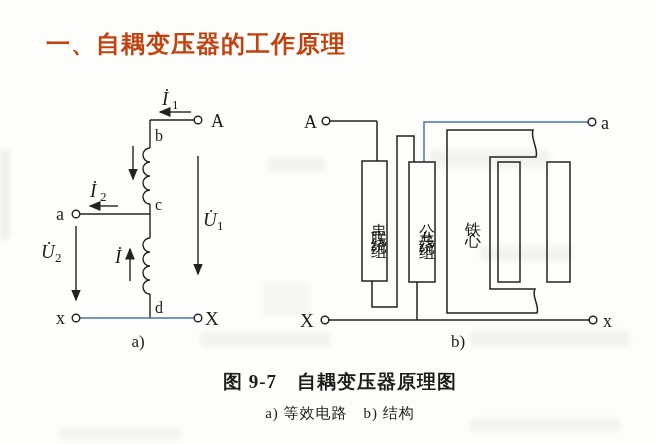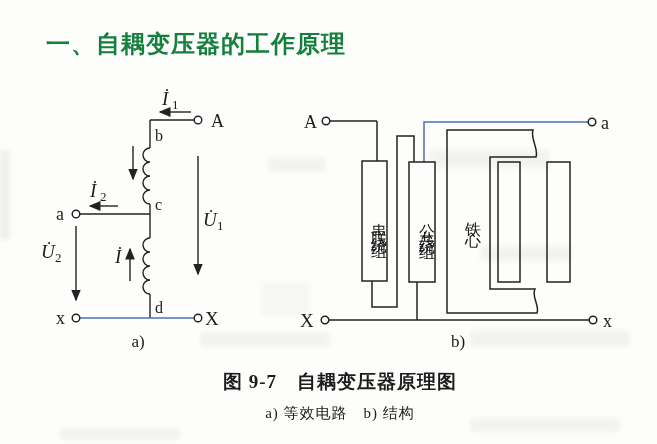--- a/index.html
+++ b/index.html
@@ -8,21 +8,21 @@
     width:657px;height:444px;
     background:#fdfdfb;
     overflow:hidden;
     font-family:"Liberation Serif","DejaVu Serif",serif;
     color:#1c1c1c;
   }
   .title{
     position:absolute;left:46px;top:28px;
     font-family:"DejaVu Sans","Liberation Sans",sans-serif;
     font-size:24px;font-weight:bold;letter-spacing:1px;
-    color:#15803d;
+    color:#c2410c;
   }
   svg{position:absolute;left:0;top:0;}
   svg text{font-family:"Liberation Serif","DejaVu Serif",serif;fill:#1c1c1c;}
   .sym{font-style:italic;font-size:19px;}
   .sub{font-size:13px;}
   .nodelbl{font-size:16px;}
   .termlbl{font-size:18px;}
   .termlbl-big{font-size:19px;}
   .sublabel{font-size:17px;}
   .vtext{

